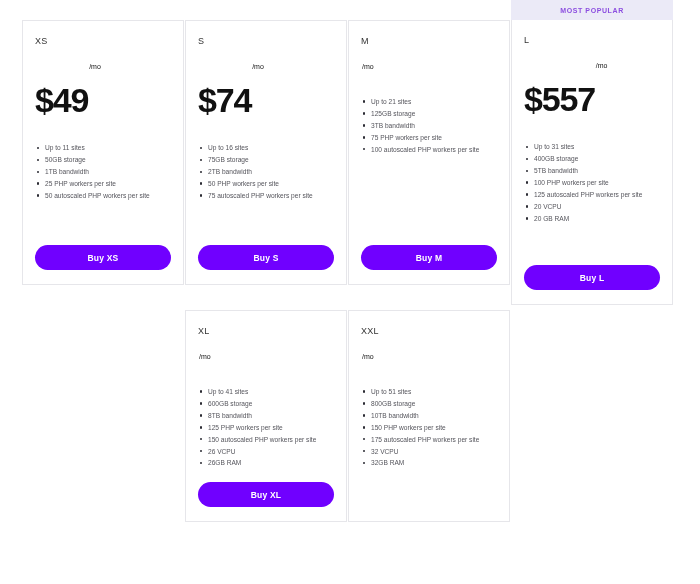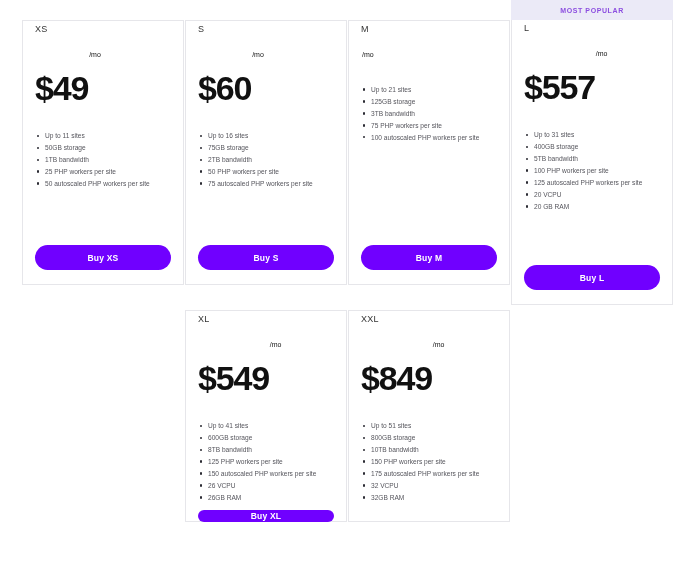--- a/index.html
+++ b/index.html
@@ -32,21 +32,22 @@
 
   
   .card {
     position: relative;
     box-sizing: border-box;
     width: 162px;
     background: #ffffff;
     border: 1px solid #e6e6ea;
     display: flex;
     flex-direction: column;
-    padding: 4px 12px 14px 12px;
+    padding: 16px 12px 14px 12px;
+    justify-content: center;
   }
   .card.row1 { height: 265px; margin-top: 20px; }
   .card.row2 { height: 212px; margin-top: 0; }
 
   
   .card-wrap {
     position: relative;
     width: 162px;
   }
 
@@ -163,21 +164,21 @@
             <li>25 PHP workers per site</li>
             <li>50 autoscaled PHP workers per site</li>
           </ul>
           <button class="buy-button">Buy XS</button>
         </div>
       </div>
       <div class="card-wrap">
         <div class="card row1">
           <div class="plan-name">S</div>
           <div class="price-line">
-            <span class="price">$60</span>
+            <span class="price">$74</span>
             <span class="per">/mo</span>
           </div>
           <ul class="features">
             <li>Up to 16 sites</li>
             <li>75GB storage</li>
             <li>2TB bandwidth</li>
             <li>50 PHP workers per site</li>
             <li>75 autoscaled PHP workers per site</li>
           </ul>
           <button class="buy-button">Buy S</button>
@@ -218,40 +219,38 @@
           </ul>
           <button class="buy-button">Buy L</button>
         </div>
       </div>
     </div>
   <div class="row" id="row-2">
       <div class="card-wrap">
         <div class="card row2">
           <div class="plan-name">XL</div>
           <div class="price-line">
-            <span class="price">$549</span>
             <span class="per">/mo</span>
           </div>
           <ul class="features">
             <li>Up to 41 sites</li>
             <li>600GB storage</li>
             <li>8TB bandwidth</li>
             <li>125 PHP workers per site</li>
             <li>150 autoscaled PHP workers per site</li>
             <li>26 VCPU</li>
             <li>26GB RAM</li>
           </ul>
           <button class="buy-button">Buy XL</button>
         </div>
       </div>
       <div class="card-wrap">
         <div class="card row2">
           <div class="plan-name">XXL</div>
           <div class="price-line">
-            <span class="price">$849</span>
             <span class="per">/mo</span>
           </div>
           <ul class="features">
             <li>Up to 51 sites</li>
             <li>800GB storage</li>
             <li>10TB bandwidth</li>
             <li>150 PHP workers per site</li>
             <li>175 autoscaled PHP workers per site</li>
             <li>32 VCPU</li>
             <li>32GB RAM</li>

